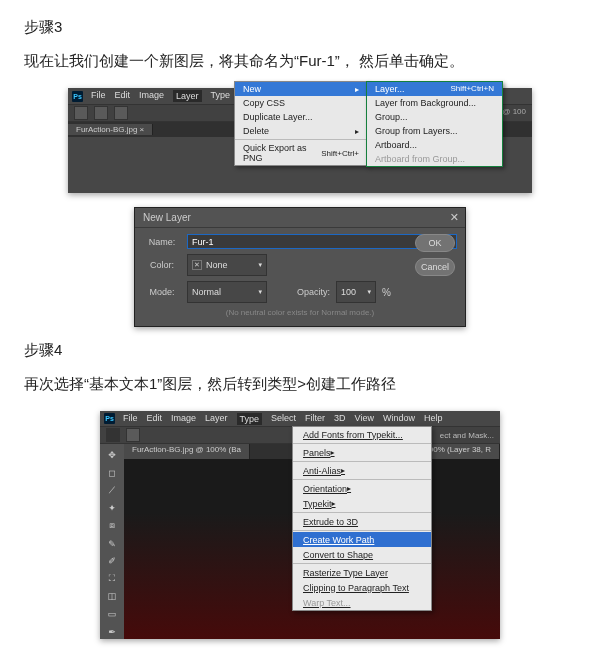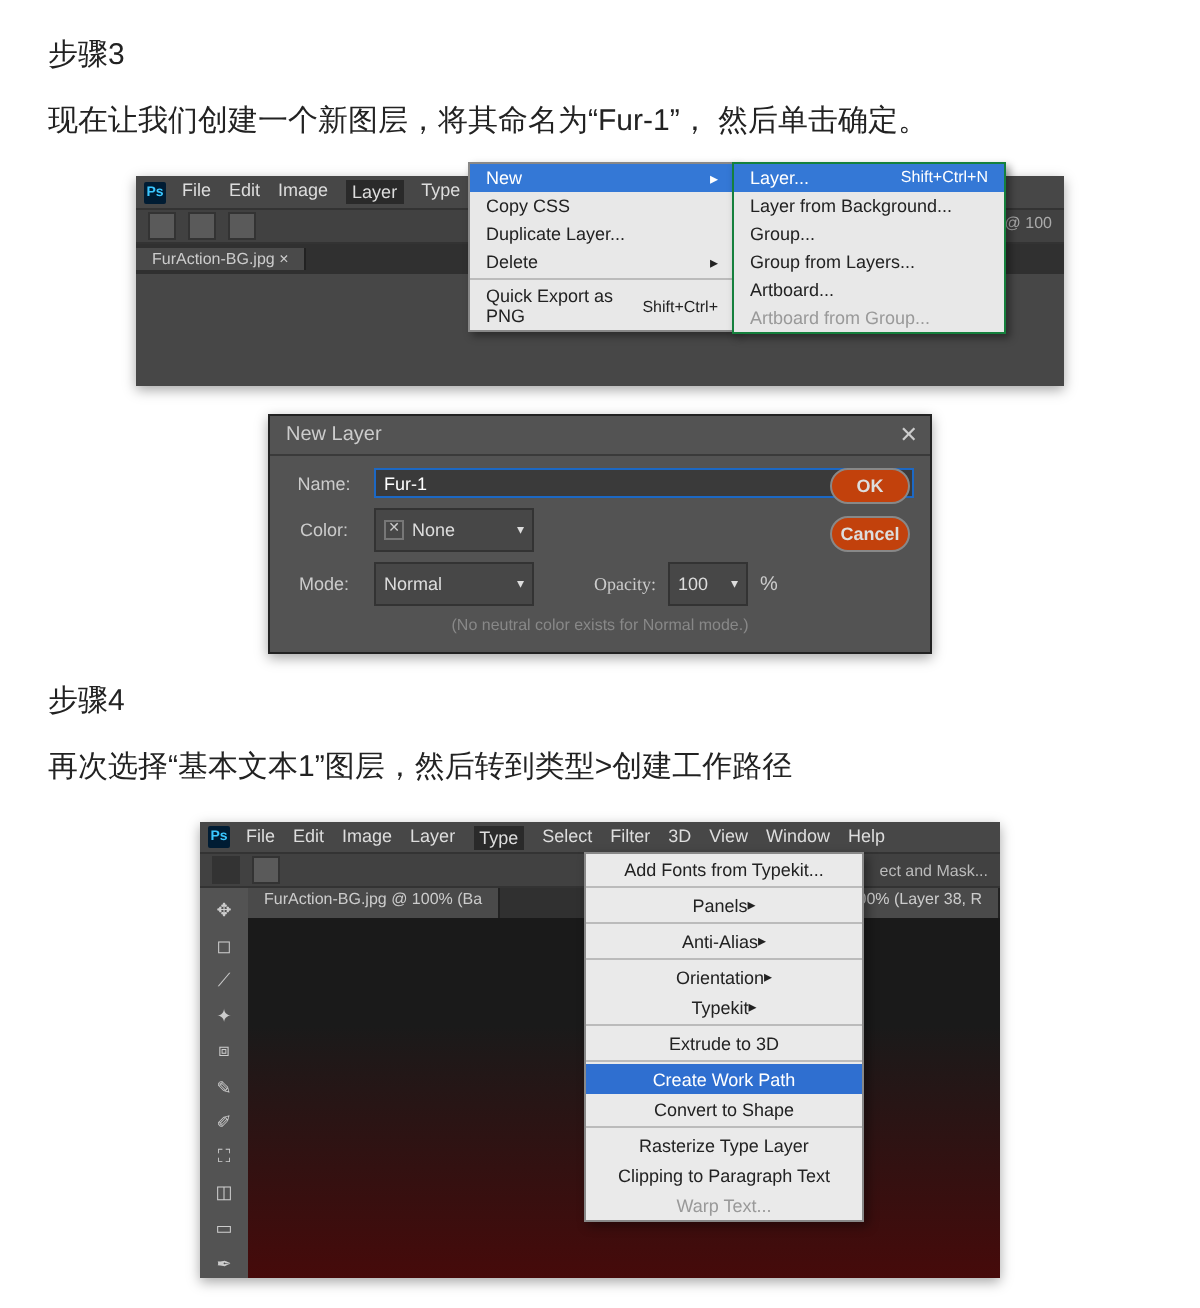--- a/index.html
+++ b/index.html
@@ -34,34 +34,34 @@
   .dlg-title { height:20px; background:#535353; border-bottom:1px solid #3a3a3a; display:flex; align-items:center; padding-left:8px; font-size:10px;}
   .dlg-close { position:absolute; right:6px; top:3px; font-size:11px; color:#ccc;}
   .dlg-body { padding:6px 8px; }
   .dlg-row { display:flex; align-items:center; margin-bottom:5px; gap:6px;}
   .dlg-label { width:38px; text-align:center; font-size:9px;}
   .dlg-input { flex:1; height:15px; background:#3a3a3a; border:1px solid #1c68c4; color:#fff; font-size:9px; padding:0 4px;}
   .dlg-select { height:22px; background:#474747; border:1px solid #333; color:#ddd; font-size:9px; padding:0 4px; display:flex; align-items:center; gap:4px;}
   .dlg-chk { width:10px;height:10px;border:1px solid #777;display:inline-block;}
   .dlg-chk.x::after{content:"✕";font-size:7px;color:#ccc;display:block;text-align:center;line-height:8px;}
   .dlg-btns { position:absolute; right:10px; top:26px; display:flex; flex-direction:column; gap:6px;}
-  .dlg-btn { width:40px; height:18px; border:1px solid #888; border-radius:9px; background:#c2410c; color:#ddd; font-size:9px; display:flex;align-items:center;justify-content:center;font-weight:bold;}
+  .dlg-btn { width:40px; height:18px; border:1px solid #888; border-radius:9px; background:#737373; color:#ddd; font-size:9px; display:flex;align-items:center;justify-content:center;}
   .dlg-note { font-size:8px; color:#888; text-align:center; margin-top:3px;}
   
   .ps4 { width:400px; background:#474747; font-size:9px; position:relative; overflow:hidden;}
   .ps4 .ps-top { height:15px;}
   .ps4-body { display:flex; height:195px; }
   .ps4-left { width:24px; background:#535353; display:flex; flex-direction:column; align-items:center; padding-top:4px; gap:3px;}
   .ps4-left .tool { width:16px;height:16px; display:flex;align-items:center;justify-content:center;font-size:9px;color:#ccc;}
   .ps4-center { flex:1; position:relative; background:#2a2a2a;}
   .ps4-tabrow { height:15px; background:#303030; display:flex;}
   .ps4-canvas { position:absolute; left:0; top:15px; right:0; bottom:0; background:#1a1a1a;}
   .ps4-grad { position:absolute; left:0; right:0; bottom:0; height:70%; background:linear-gradient(to bottom,#1a1a1a 0%,#460a0a 100%);}
   .type-menu { position:absolute; left:192px; top:15px; width:140px; background:#eaeaea; border:1px solid #888; box-shadow:2px 2px 5px rgba(0,0,0,0.4); font-size:9px; color:#222; z-index:5;}
-  .type-menu .row { padding:2.5px 10px; display:flex; justify-content:center; align-items:center;}
+  .type-menu .row { padding:2.5px 10px; display:flex; justify-content:flex-start; align-items:center;text-decoration:underline;}
   .type-menu .row.hl { background:#2f6fd0; color:#fff; }
   .type-menu .sep { height:1px; background:#bbb; margin:1px 0;}
   .type-menu .dim { color:#999; }
 </style>
 </head>
 <body>
 
 <div class="step">
   <div class="step-title">步骤3</div>
   <div class="step-text">现在让我们创建一个新图层，将其命名为“Fur-1”， 然后单击确定。</div>
@@ -159,21 +159,21 @@
             <span style="margin-left:auto;font-size:7px;">▾</span>
           </div>
         </div>
         <div class="dlg-row">
           <div class="dlg-label">Mode:</div>
           <div class="dlg-select" style="width:80px;">
             <span>Normal</span>
             <span style="margin-left:auto;font-size:7px;">▾</span>
           </div>
           <div style="width:18px;"></div>
-          <span style="font-size:9px;font-family:Liberation Serif, serif;">Opacity:</span>
+          <span style="font-size:9px;">Opacity:</span>
           <div class="dlg-select" style="width:40px;">
             <span>100</span>
             <span style="margin-left:auto;font-size:7px;">▾</span>
           </div>
           <span>%</span>
         </div>
         <div class="dlg-note">(No neutral color exists for Normal mode.)</div>
       </div>
       <div class="dlg-btns">
         <div class="dlg-btn">OK</div>

